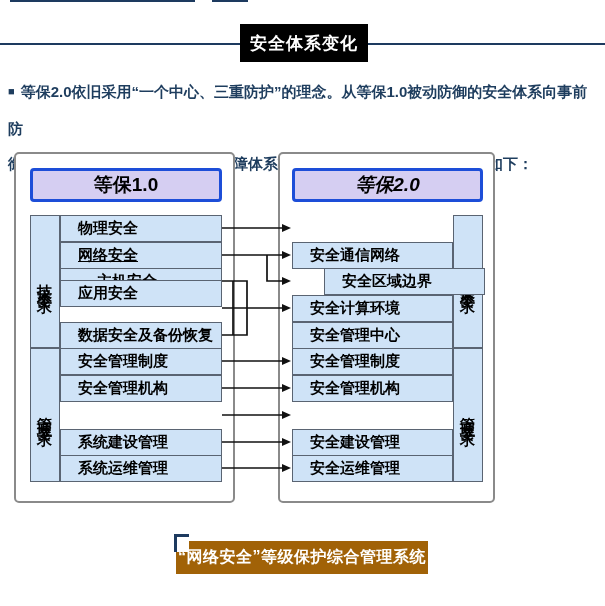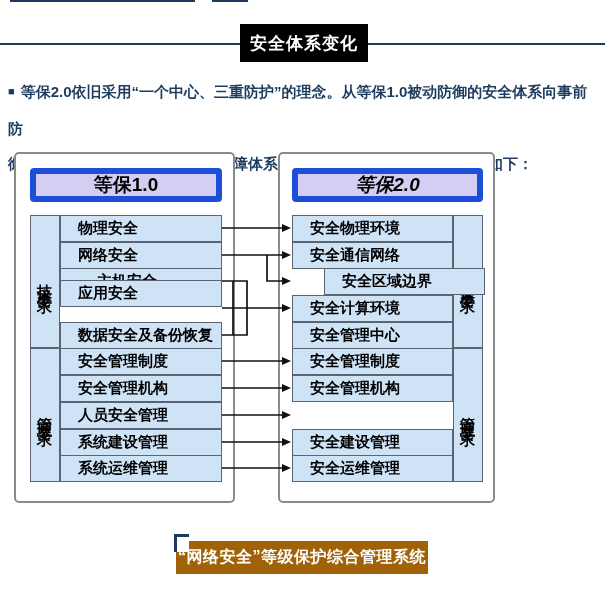--- a/index.html
+++ b/index.html
@@ -25,21 +25,21 @@
   }
   .intro .bullet{font-size:11px;margin-right:6px;position:relative;top:-2px;}
   
   .outer{
     position:absolute;border:2px solid #8a8a8a;border-radius:5px;background:#fff;box-sizing:border-box;
   }
   .outer.left{left:14px;top:152px;width:221px;height:351px;}
   .outer.right{left:278px;top:152px;width:217px;height:351px;}
   
   .colhead{
-    position:absolute;height:34px;background:#d5cef2;border:6px solid #1d4ed8;border-radius:4px;
+    position:absolute;height:34px;background:#d5cef2;border:3px solid #1d4ed8;border-radius:4px;
     box-sizing:border-box;display:flex;align-items:center;justify-content:center;
     font-size:19px;font-weight:700;z-index:2;
   }
   .colhead.left{left:30px;top:168px;width:192px;}
   .colhead.right{left:292px;top:168px;width:191px;font-style:italic;}
   
   .strip{
     position:absolute;width:30px;background:#cfe3f7;border:1px solid #5a6472;box-sizing:border-box;
     display:flex;align-items:center;justify-content:center;z-index:2;
   }
@@ -88,39 +88,37 @@
 
   <div class="outer left"></div>
   <div class="colhead left">等保1.0</div>
   <div class="strip" style="left:30px;top:215px;height:133px;">
     <span class="vlabel">技术要求</span>
   </div>
   <div class="strip" style="left:30px;top:348px;height:134px;">
     <span class="vlabel">管理要求</span>
   </div>
   <div class="row l" style="top:215px;">物理安全</div>
-  <div class="row l" style="top:242px;">网络安全</div>
+  <div class="row l" style="top:242px;text-decoration:underline;">网络安全</div>
   <div class="row l" style="top:268px;padding-left:36px;">主机安全</div>
   <div class="row l" style="top:280px;">应用安全</div>
   <div class="row l" style="top:322px;">数据安全及备份恢复</div>
   <div class="row l" style="top:348px;">安全管理制度</div>
   <div class="row l" style="top:375px;">安全管理机构</div>
-  <div class="row l" style="top:402px;">人员安全管理</div>
   <div class="row l" style="top:429px;">系统建设管理</div>
   <div class="row l" style="top:455px;">系统运维管理</div>
 
   <div class="outer right"></div>
   <div class="colhead right">等保2.0</div>
   <div class="strip" style="left:453px;top:215px;height:133px;">
     <span class="vlabel">技术要求</span>
   </div>
   <div class="strip" style="left:453px;top:348px;height:134px;">
     <span class="vlabel">管理要求</span>
   </div>
-  <div class="row r" style="top:215px;">安全物理环境</div>
   <div class="row r" style="top:242px;">安全通信网络</div>
   <div class="row r" style="top:268px;margin-left:32px;">安全区域边界</div>
   <div class="row r" style="top:295px;">安全计算环境</div>
   <div class="row r" style="top:322px;">安全管理中心</div>
   <div class="row r" style="top:348px;">安全管理制度</div>
   <div class="row r" style="top:375px;">安全管理机构</div>
   <div class="row r" style="top:429px;">安全建设管理</div>
   <div class="row r" style="top:455px;">安全运维管理</div>
 
   <svg class="arrows" viewBox="0 0 605 606" xmlns="http://www.w3.org/2000/svg">

